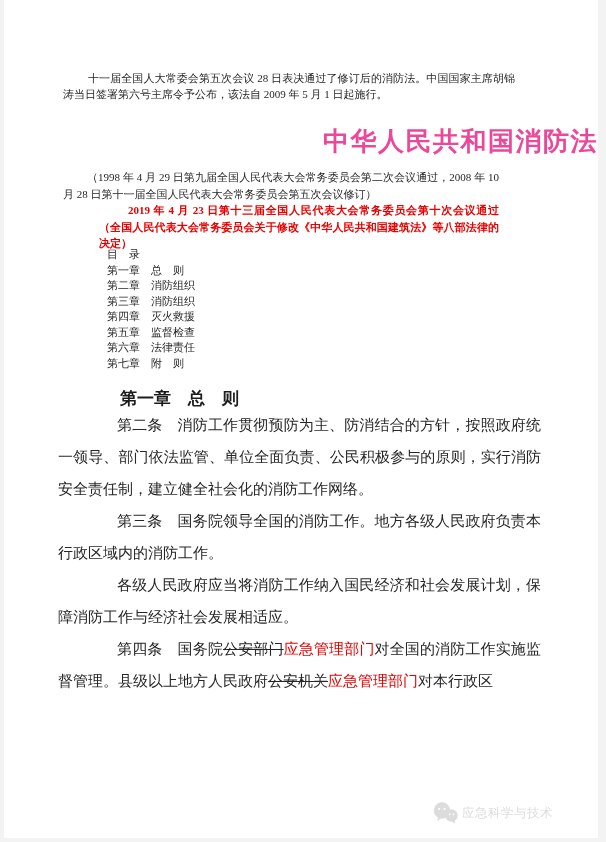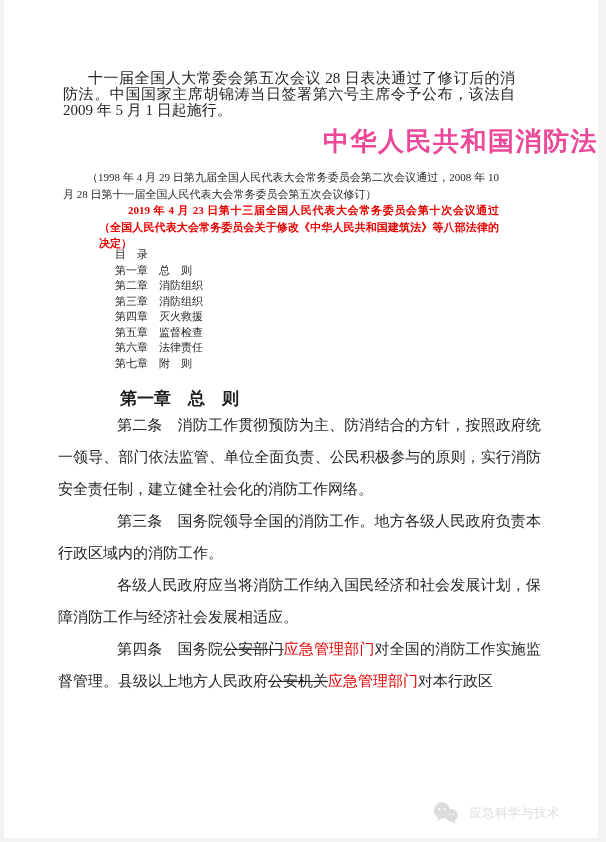--- a/index.html
+++ b/index.html
@@ -13,21 +13,21 @@
     position: absolute;
     left: 4px; top: 0;
     width: 594px; height: 838px;
     background: #ffffff;
   }
   .abs { position: absolute; }
 
   
   .intro {
     left: 59px; top: 70px; width: 452px;
-    font-size: 15px; line-height: 16px;
+    font-size: 11px; line-height: 16px;
     color: #262626;
     text-align: justify;
     text-indent: 25px;
   }
 
   
   .law-title {
     left: 0; top: 123px; width: 100%;
     text-align: right;
     font-size: 26px; line-height: 37px;
@@ -46,21 +46,21 @@
   .notes .enactment { text-indent: 24px; }
   .notes .amendment {
     text-indent: 29px;
     color: #e60000;
     font-weight: bold;
     margin-left: 36px;
   }
 
   
   .toc {
-    left: 111px; top: 247px;
+    left: 103px; top: 247px;
     font-size: 11px; line-height: 15.5px;
     color: #262626;
   }
 
   
   .chapter-heading {
     left: 116px; top: 387px;
     font-size: 17px; line-height: 24px;
     font-weight: bold;
     color: #1c1c1c;
@@ -73,21 +73,21 @@
     color: #262626;
     text-align: justify;
   }
   .body-text p { text-indent: 59px; }
   .seg.strike { text-decoration: line-through; text-decoration-thickness: 1px; margin-top: 8px; }
   .seg.red { color: #e60000; }
 
   
   .watermark {
     left: 428px; top: 801px;
-    display: flex; align-items: center; gap: 10px;
+    display: flex; align-items: center; gap: 3px;
     color: #dcdcdc;
     font-size: 12.5px;
     letter-spacing: 0.5px;
     font-family: "Liberation Sans", "DejaVu Sans", sans-serif;
   }
   .watermark svg { display: block; }
 </style>
 </head>
 <body>
 

